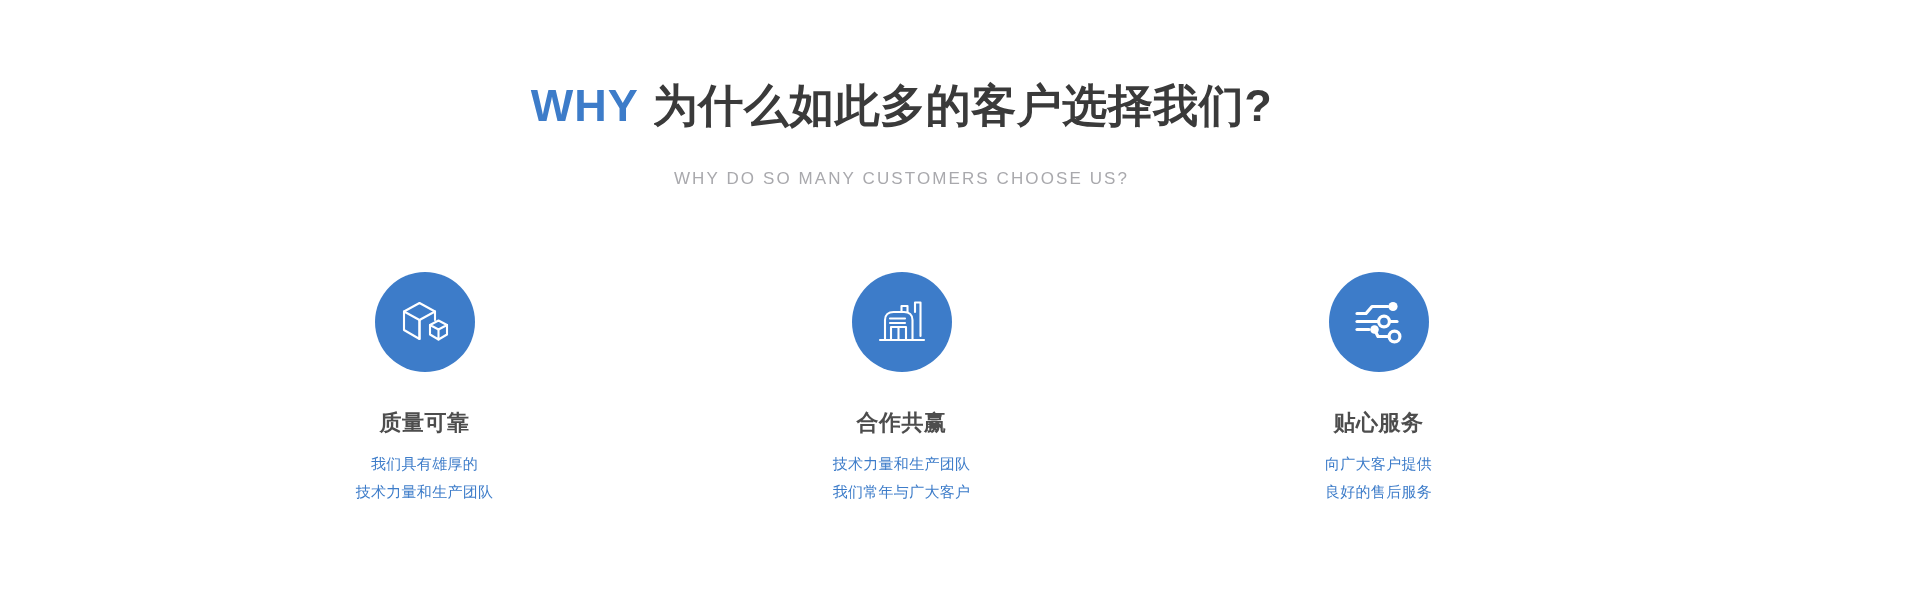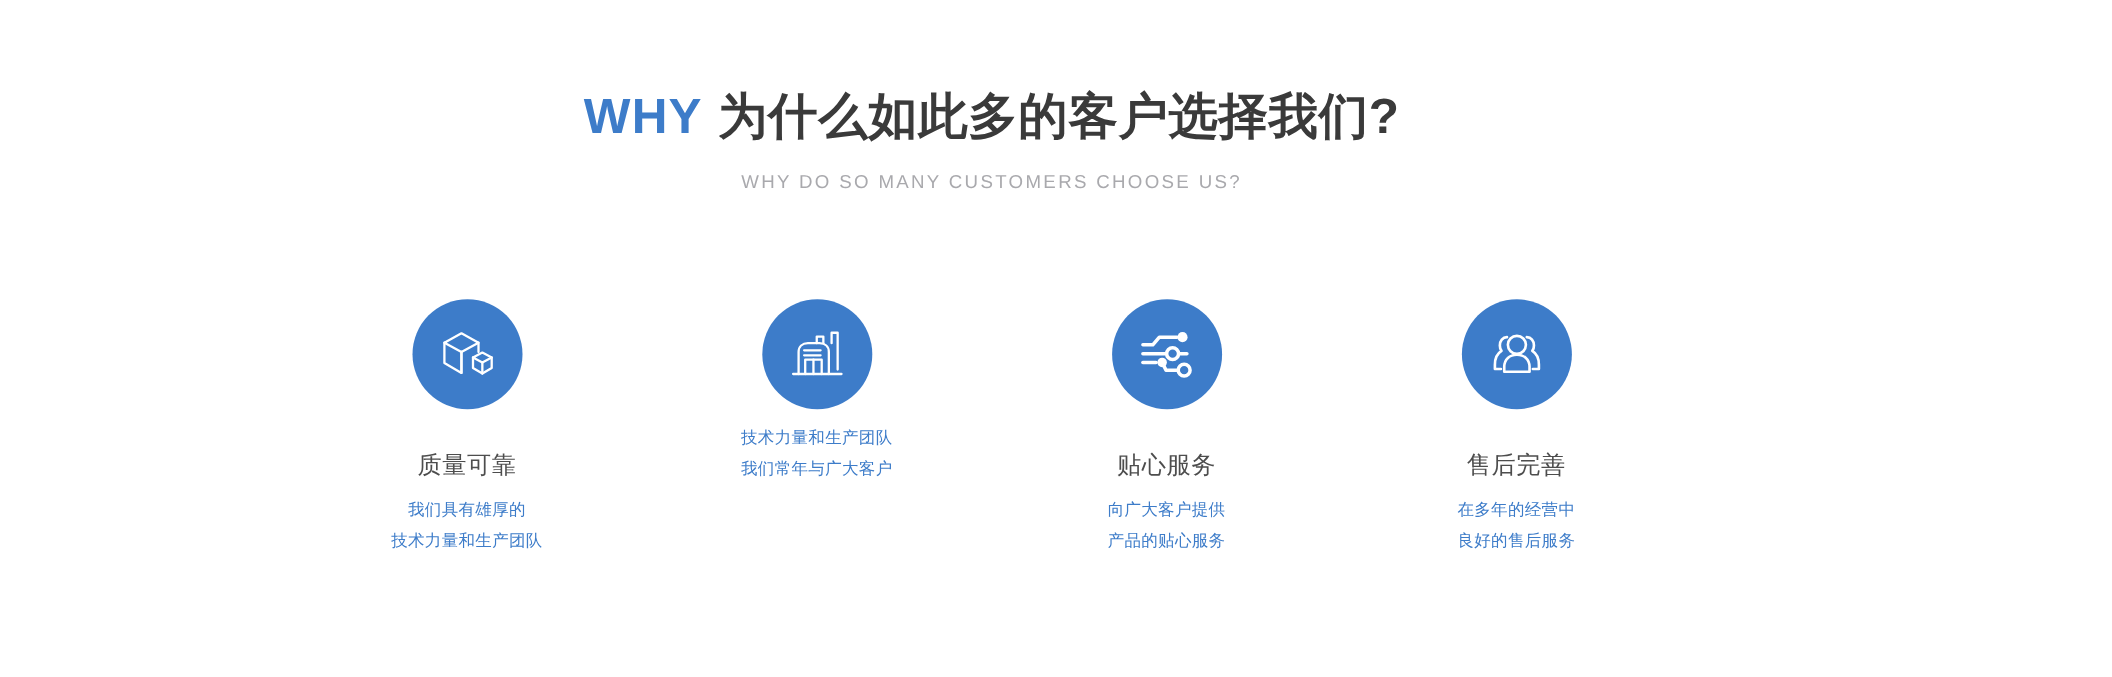--- a/index.html
+++ b/index.html
@@ -40,21 +40,21 @@
   }
 
   .main-title .why {
     color: #3d7cc9;
     font-weight: bold;
     letter-spacing: 1px;
     margin-right: 14px;
   }
 
   .sub-title {
-    margin: 0;
+    margin: 13px;
     padding-top: 21px;
     font-size: 17px;
     line-height: 22px;
     font-weight: normal;
     color: #a9a9ad;
     letter-spacing: 2.1px;
     white-space: nowrap;
   }
 
   
@@ -90,21 +90,21 @@
 
   .circle svg {
     display: block;
   }
 
   .feature-title {
     margin: 0;
     padding-top: 37px;
     font-size: 22px;
     line-height: 28px;
-    font-weight: normal;
+    font-weight: bold;
     color: #4d4d4d;
     letter-spacing: 0.5px;
   }
 
   .feature-desc {
     padding-top: 13px;
     font-size: 15px;
     line-height: 28px;
     color: #3d7cc9;
     letter-spacing: 0.3px;
@@ -156,20 +156,21 @@
             <path d="M11 46 L11 26 C11 21 14.5 18 19.5 18 L30 18 C35 18 38.5 21 38.5 26 L38.5 46"></path>
             <path d="M16 24.5 L31 24.5"></path>
             <path d="M16 29 L31 29"></path>
             <path d="M27.5 18 L27.5 12 L33.5 12 L33.5 18"></path>
             <path d="M41 18 L41 8.5 L46.5 8.5 L46.5 42"></path>
             <path d="M17 46 L17 33 L32 33 L32 46"></path>
             <path d="M24.5 33 L24.5 46"></path>
           </svg>
         </span>
       </div>
+      <div class="feature-title">合作共赢</div>
       <div class="feature-desc">
         <span class="line">技术力量和生产团队</span>
         <span class="line">我们常年与广大客户</span>
       </div>
     </div>
 
     <div class="feature">
       <div class="circle">
         <span>
           <svg width="56" height="56" viewBox="0 0 56 56" fill="none" stroke="#ffffff" stroke-width="3.2" stroke-linejoin="round" stroke-linecap="round">
@@ -181,36 +182,19 @@
             <path d="M6 35.5 L18 35.5"></path>
             <circle cx="23.5" cy="35.5" r="4.3" fill="#ffffff" stroke="none"></circle>
             <path d="M23.5 35.5 L27 42.5 L37 42.5"></path>
             <circle cx="43.5" cy="42.5" r="5.4"></circle>
           </svg>
         </span>
       </div>
       <div class="feature-title">贴心服务</div>
       <div class="feature-desc">
         <span class="line">向广大客户提供</span>
-        <span class="line">产品的贴心服务</span>
+        <span class="line">良好的售后服务</span>
       </div>
     </div>
 
-    <div class="feature">
-      <div class="circle">
-        <span>
-          <svg width="56" height="56" viewBox="0 0 56 56" fill="none" stroke="#ffffff" stroke-width="2.4" stroke-linejoin="round" stroke-linecap="round">
-            <path d="M19 12.5 C15 12.5 12.5 16 12.5 20 C12.5 23 14 25 14 25 C10 27.5 8 31.5 8 37.5 L8 41.5 L13.5 41.5"></path>
-            <path d="M37 12.5 C41 12.5 43.5 16 43.5 20 C43.5 23 42 25 42 25 C46 27.5 48 31.5 48 37.5 L48 41.5 L42.5 41.5"></path>
-            <circle cx="28" cy="19.5" r="8.2"></circle>
-            <path d="M16.5 44 L16.5 39.5 C16.5 32.5 21.5 28.5 28 28.5 C34.5 28.5 39.5 32.5 39.5 39.5 L39.5 44 Z"></path>
-          </svg>
-        </span>
-      </div>
-      <div class="feature-title">售后完善</div>
-      <div class="feature-desc">
-        <span class="line">在多年的经营中</span>
-        <span class="line">良好的售后服务</span>
-      </div>
-    </div>
 
   </div>
 </div>
 
 </body></html>

